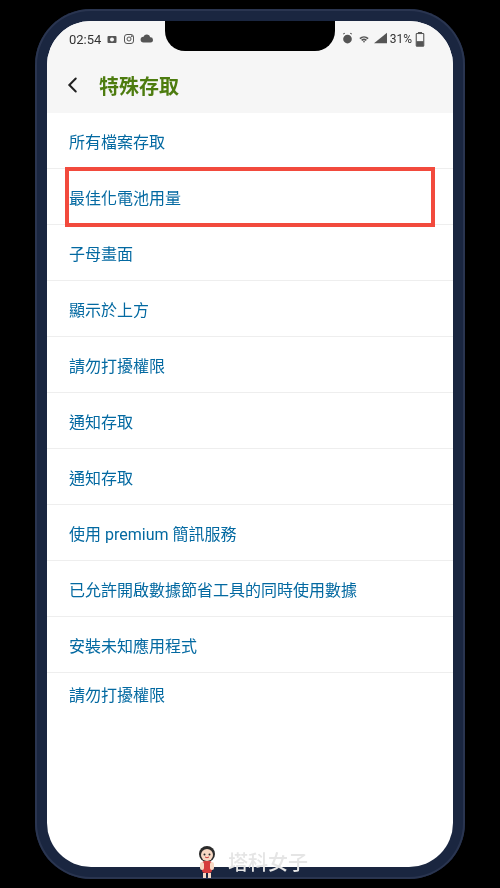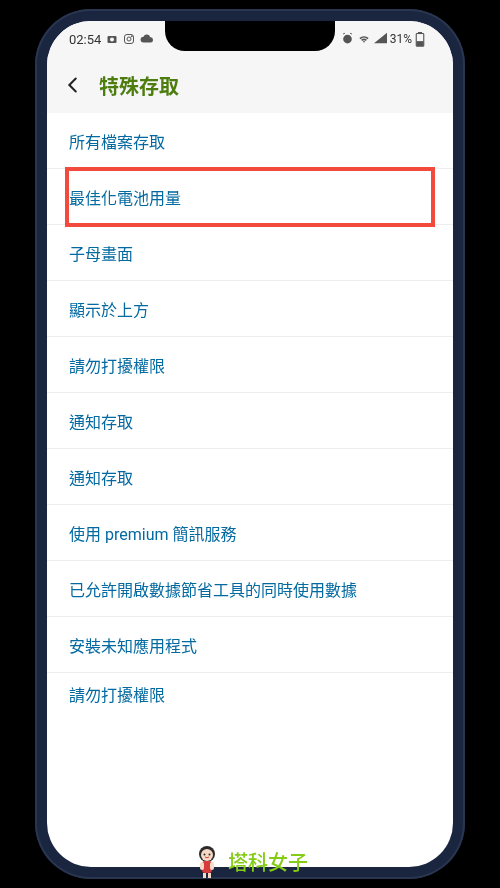--- a/index.html
+++ b/index.html
@@ -118,21 +118,21 @@
     }
     .watermark {
       position: absolute;
       bottom: 10px;
       left: 50%;
       transform: translateX(-50%);
       display: flex;
       align-items: center;
       gap: 6px;
       font-size: 20px;
-      color: #84cc16;
+      color: #e5e5e5;
       font-weight: 500;
       z-index: 20;
     }
     .watermark-icon {
       width: 30px;
       height: 34px;
       display: inline-block;
     }
   </style>
 </head>

